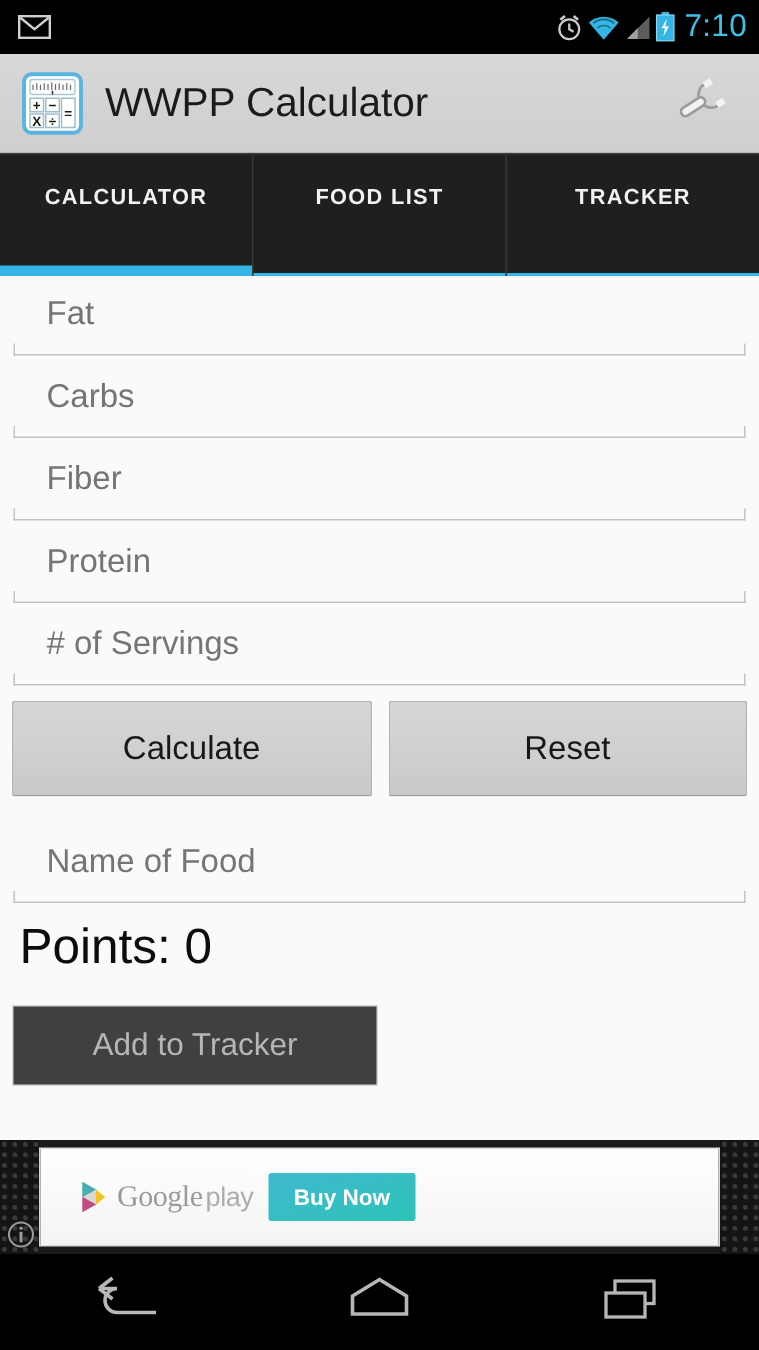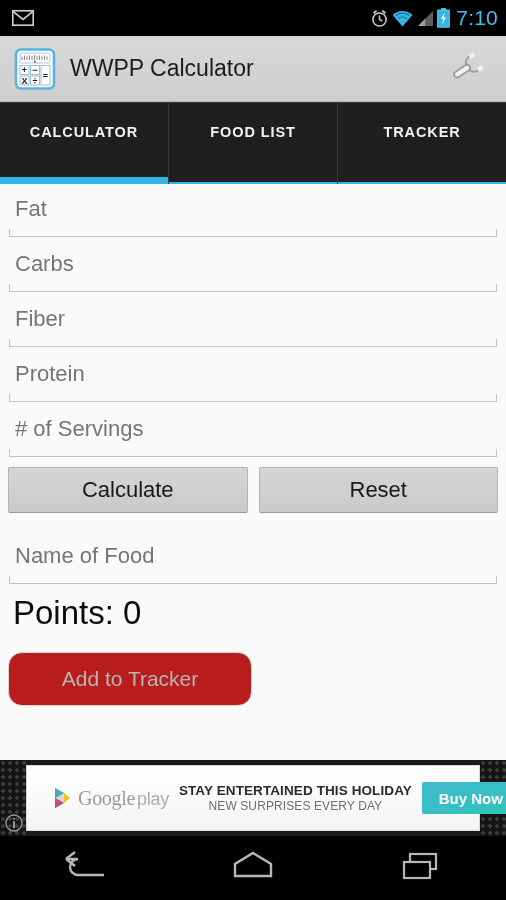--- a/index.html
+++ b/index.html
@@ -54,21 +54,21 @@
     height: 66px;
     background: linear-gradient(to bottom, #d8d8d8 0%, #d2d2d2 60%, #cfcfcf 100%);
     border-bottom: 1px solid #b8b8b8;
     display: flex;
     align-items: center;
     padding: 0 14px 0 13px;
     flex: 0 0 auto;
   }
   .app-icon { width: 44px; height: 44px; flex: 0 0 auto; }
   .app-title {
-    font-size: 23px;
+    font-size: 27px;
     color: #1b1b1b;
     margin-left: 13px;
     flex: 1;
     white-space: nowrap;
   }
   .settings-icon { width: 46px; height: 40px; flex: 0 0 auto; }
 
   
   .tab-bar {
     height: 82px;
@@ -117,38 +117,38 @@
   .field .rule {
     position: absolute;
     left: 2px; right: 2px; bottom: 2px;
     height: 8px;
     border-bottom: 1.5px solid #c3c3c3;
     border-left: 1.5px solid #c3c3c3;
     border-right: 1.5px solid #c3c3c3;
   }
   .field input {
     position: absolute;
-    left: 8px; right: 8px; top: 4px;
+    left: 24px; right: 8px; top: 4px;
     height: 42px;
     border: none;
     background: transparent;
     font-size: 22px;
     color: #202020;
     font-family: "Liberation Sans", sans-serif;
     outline: none;
   }
 
   .btn-row {
     display: flex;
     gap: 11px;
     margin: 8px 2px 0 2px;
   }
   .btn {
     flex: 1;
-    height: 46px;
+    height: 64px;
     background: linear-gradient(to bottom, #d6d6d6 0%, #d0d0d0 50%, #c9c9c9 100%);
     border: 1px solid #b4b4b4;
     border-bottom-color: #9a9a9a;
     border-radius: 2px;
     font-size: 22px;
     color: #181818;
     font-family: "Liberation Sans", sans-serif;
     cursor: pointer;
     text-align: center;
   }
@@ -165,23 +165,23 @@
     font-size: 33px;
     color: #0c0c0c;
     white-space: nowrap;
     padding-left: 5px;
     flex: 0 0 auto;
   }
   .spacer { flex: 1 1 auto; }
   .btn-disabled {
     width: 244px;
     height: 54px;
-    background: #b91c1c;
+    background: #404040;
     border: 1px solid #d8d8d8;
-    border-radius: 14px;
+    border-radius: 0;
     font-size: 21px;
     color: #b6b6b6;
     font-family: "Liberation Sans", sans-serif;
   }
 
   
   .ad-wrap {
     flex: 0 0 auto;
     height: 76px;
     position: relative;
@@ -450,24 +450,20 @@
             <path d="M2 1 L2 21 L17 11 Z" fill="#d8d8d8"></path>
             <path d="M2 1 L2 11 L11 6 Z" fill="#3fbf4a"></path>
             <path d="M2 11 L2 21 L11 16 Z" fill="#d93a3a"></path>
             <path d="M11 6 L17 11 L11 16 Z" fill="#f0c419"></path>
             <path d="M2 1 L11 6 L2 11 Z" fill="#4fa6e0" opacity="0.75"></path>
             <path d="M2 11 L11 16 L2 21 Z" fill="#b355b8" opacity="0.6"></path>
           </svg>
         </span>
         <span class="gp-word"><span>Google</span><span class="play">play</span></span>
       </span>
-      <span class="ad-copy">
-        <div class="ad-line1">STAY ENTERTAINED THIS HOLIDAY</div>
-        <div class="ad-line2">NEW SURPRISES EVERY DAY</div>
-      </span>
       <button class="ad-cta">Buy Now</button>
     </div>
     <span class="ad-info">
       <svg viewBox="0 0 20 20" width="20" height="20">
         <circle cx="10" cy="10" r="8" fill="none" stroke="#9a9a9a" stroke-width="1.4"></circle>
         <circle cx="10" cy="5.8" r="1.1" fill="#9a9a9a"></circle>
         <rect x="9" y="8.2" width="2" height="7" fill="#9a9a9a"></rect>
       </svg>
     </span>
   </div>

